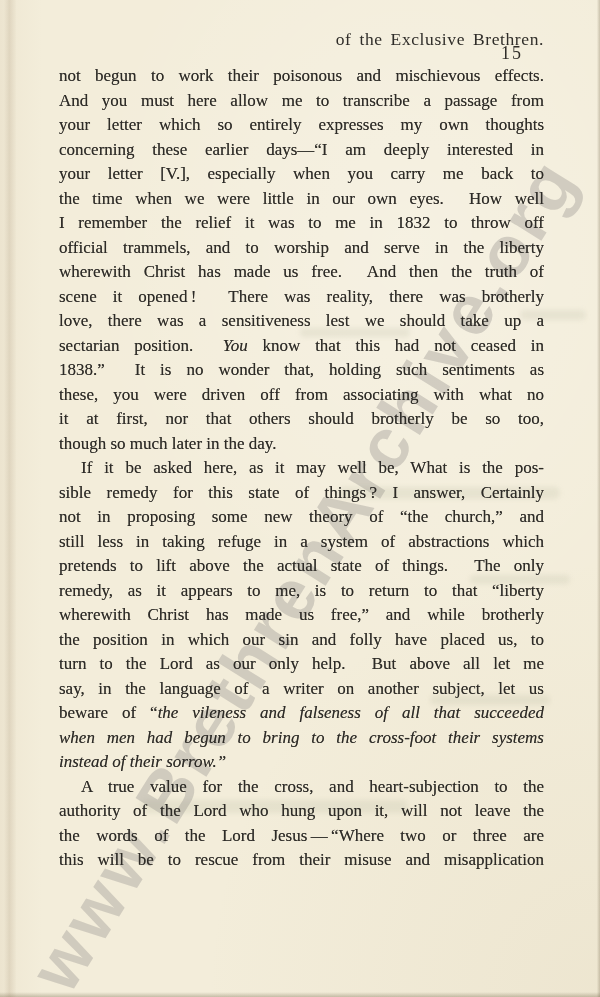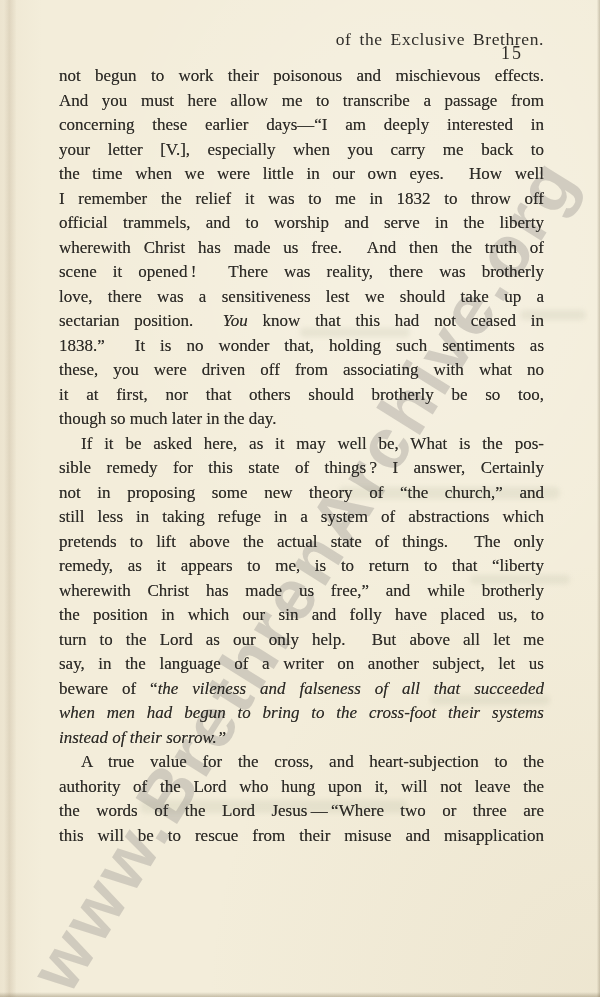--- a/index.html
+++ b/index.html
@@ -87,20 +87,21 @@
   <div class="show-through st6"></div>
 
   <div class="header">
     <div class="title">of the Exclusive Brethren.</div>
     <div class="pagenum">15</div>
   </div>
 
   <div class="text">
       <div class="line"><span>not begun to work their poisonous and mischievous effects.</span></div>
       <div class="line"><span>And you must here allow me to transcribe a passage from</span></div>
+      <div class="line"><span>your letter which so entirely expresses my own thoughts</span></div>
       <div class="line"><span>concerning these earlier days—“I am deeply interested in</span></div>
       <div class="line"><span>your letter [V.], especially when you carry me back to</span></div>
       <div class="line"><span>the time when we were little in our own eyes.&nbsp; How well</span></div>
       <div class="line"><span>I remember the relief it was to me in 1832 to throw off</span></div>
       <div class="line"><span>official trammels, and to worship and serve in the liberty</span></div>
       <div class="line"><span>wherewith Christ has made us free.&nbsp; And then the truth of</span></div>
       <div class="line"><span>scene it opened !&nbsp; There was reality, there was brotherly</span></div>
       <div class="line"><span>love, there was a sensitiveness lest we should take up a</span></div>
       <div class="line"><span>sectarian position.&nbsp; </span><span class="it">You</span><span> know that this had not ceased in</span></div>
       <div class="line"><span>1838.”&nbsp; It is no wonder that, holding such sentiments as</span></div>

